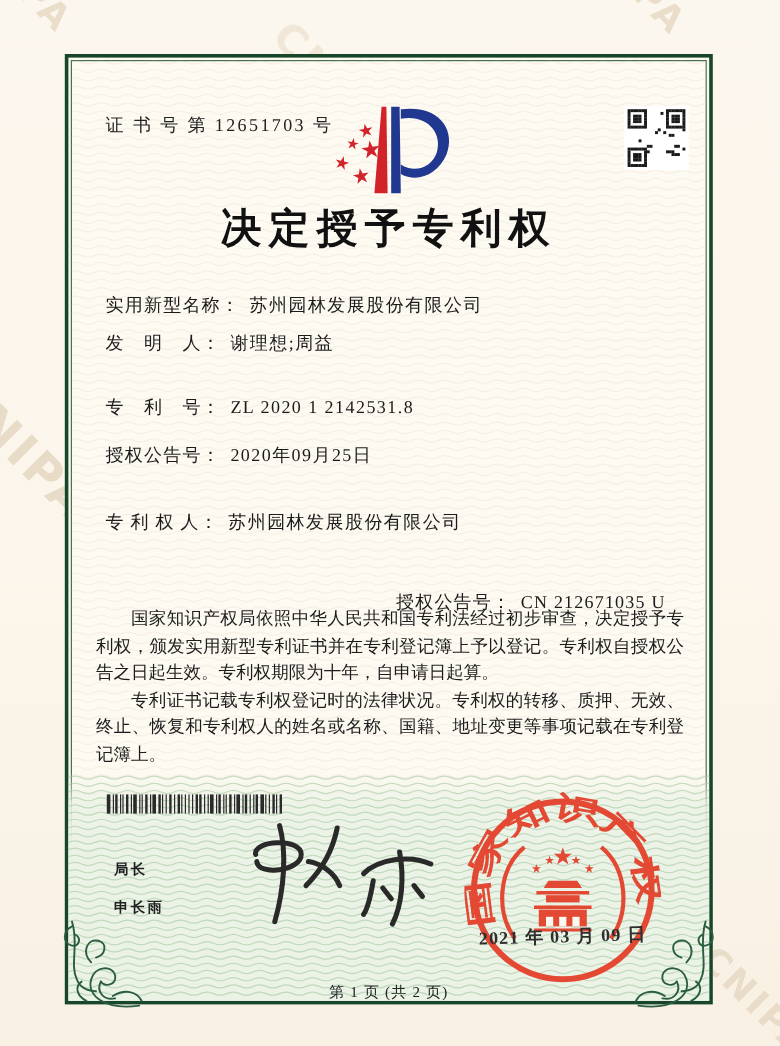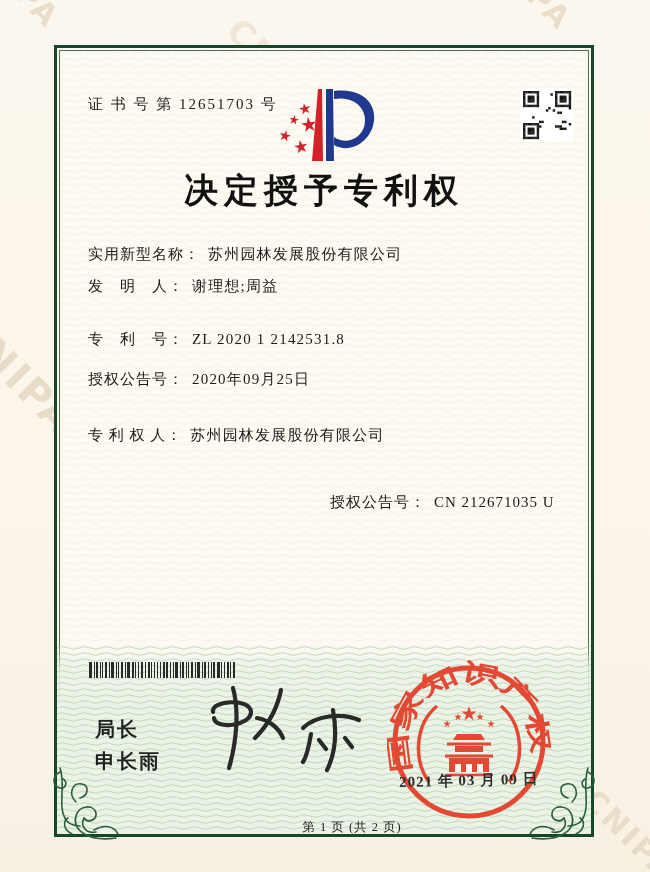--- a/index.html
+++ b/index.html
@@ -34,28 +34,28 @@
   .grant-no .val{margin-left:8px;}
 
   .paras{left:80px;top:505px;width:490px;font-size:14.6px;line-height:22.6px;color:#1c1c1c;
          text-align:justify;}
   .paras p{margin:0;text-indent:2em;}
 
   .barcode{left:89px;top:662px;height:16px;display:flex;align-items:stretch;}
   .barcode i{display:block;background:#2a2a2a;margin-right:1.7px;}
 
   .official{left:95px;font-family:"Liberation Sans","DejaVu Sans",sans-serif;font-weight:600;
-            font-size:20px;color:#222;letter-spacing:2px;}
+            font-size:12px;color:#222;letter-spacing:2px;}
   .official.t{top:716px;}
   .official.n{top:748px;}
 
   .seal-date{left:399px;top:771px;width:160px;font-size:15px;font-weight:600;color:#2e2e2e;
              letter-spacing:1px;transform:rotate(-1.5deg);white-space:nowrap;}
 
-  .footer{left:54px;top:819px;width:540px;text-align:center;font-size:12.5px;color:#222;letter-spacing:1px;margin-left:28px;}
+  .footer{left:54px;top:819px;width:540px;text-align:center;font-size:12.5px;color:#222;letter-spacing:1px;}
 
   svg{display:block;}
   .waves-all{left:57px;top:48px;pointer-events:none;}
   .green-band{left:57px;top:644px;pointer-events:none;
               background:linear-gradient(180deg,rgba(235,242,230,0) 0%,rgba(235,242,230,.85) 14%,#ebf2e6 35%);}
   .orn-r{transform:scaleX(-1);}
 </style>
 </head>
 <body>
 
@@ -379,20 +379,24 @@
   <div class="row" style="top:370px">
     <span>授权公告号：</span><span class="val">2020年09月25日</span>
   </div>
   <div class="row" style="top:426px">
     <span>专 利 权 人：</span><span class="val">苏州园林发展股份有限公司</span>
   </div>
   <div class="grant-no">
     <span>授权公告号：</span><span class="val">CN 212671035 U</span>
   </div>
 
+  <div class="abs paras">
+    <p>国家知识产权局依照中华人民共和国专利法经过初步审查，决定授予专利权，颁发实用新型专利证书并在专利登记簿上予以登记。专利权自授权公告之日起生效。专利权期限为十年，自申请日起算。</p>
+    <p>专利证书记载专利权登记时的法律状况。专利权的转移、质押、无效、终止、恢复和专利权人的姓名或名称、国籍、地址变更等事项记载在专利登记簿上。</p>
+  </div>
 
   <div class="abs barcode" id="barcode">
       <i style="width: 2.85px;"></i>
       <i style="width: 0.95px;"></i>
       <i style="width: 1.9px;"></i>
       <i style="width: 0.95px;"></i>
       <i style="width: 0.95px;"></i>
       <i style="width: 1.9px;"></i>
       <i style="width: 0.95px;"></i>
       <i style="width: 2.85px;"></i>

